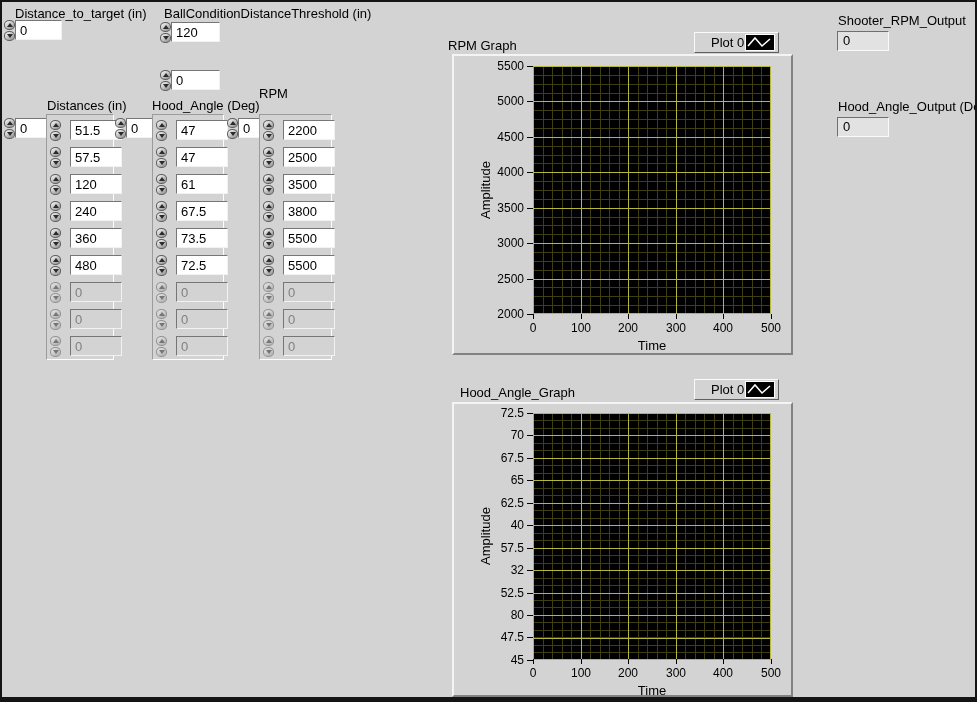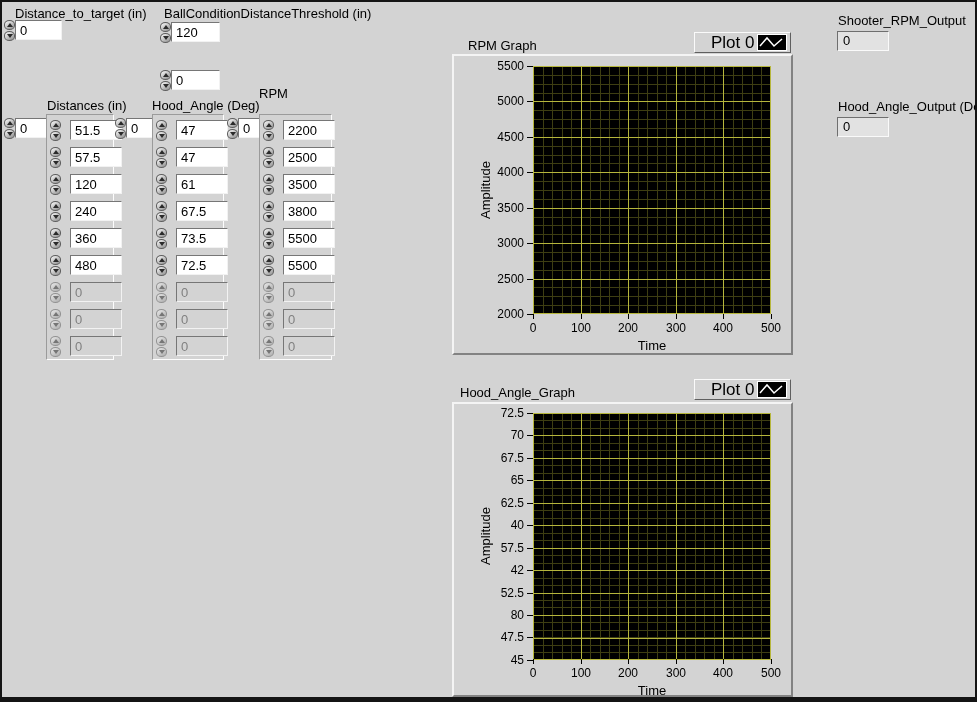--- a/index.html
+++ b/index.html
@@ -77,23 +77,23 @@
   .xtick {
     position:absolute; width:40px; height:14px; text-align:center;
     font-size:12px; line-height:14px; color:#000;
   }
   .xtick::before { content:""; position:absolute; left:50%; bottom:100%; margin-bottom:2px; width:1px; height:5px; background:#000; }
   .axis-x { position:absolute; font-size:13px; color:#000000; transform:translateX(-50%); }
   .axis-y { position:absolute; font-size:13px; color:#000; white-space:nowrap; transform:translate(-50%,-50%) rotate(-90deg); }
 
   
   .legend {
-    position:absolute; width:97px; height:21px; background:#d3d3d3;
+    position:absolute; width:85px; height:21px; background:#d3d3d3;
     border:1px solid; border-color:#fafafa #5f5f5f #5f5f5f #fafafa;
-    display:flex; align-items:center; font-size:17px;
+    display:flex; align-items:center; font-size:13px;
   }
   .legend .txt { margin-left:16px; }
   .legend .icon { margin-left:auto; margin-right:3px; width:30px; height:17px; background:#000; border:1px solid #fff; display:flex; align-items:center; justify-content:center; }
 </style>
 </head>
 <body>
 
 <div class="window">
 
   <span class="lbl" style="left:13px; top:4px;">Distance_to_target (in)</span>
@@ -325,21 +325,21 @@
       </div>
     <div class="elem" style="top:221px">
         <span class="spinner dim">
           <i class="up"></i>
           <i class="dn"></i>
         </span>
         <input class="field dim" value="0" style="">
       </div>
   </div>
 
-  <span class="lbl" style="left:466px; top:36px;">RPM Graph</span>
+  <span class="lbl" style="left:446px; top:36px;">RPM Graph</span>
   <div class="legend" style="left:692px; top:30px;">
     <span class="txt">Plot 0</span>
     <span class="icon">
       <svg width="28" height="15" viewBox="0 0 28 15">
           <polyline points="2,11 9,3 16,11 24,4" stroke="#ffffff" stroke-width="1.5" fill="none"></polyline>
         </svg>
     </span>
   </div>
   <div class="graph-panel" style="left:450px; top:52px; height:301px;">
     <div class="plot g1"></div>
@@ -372,21 +372,21 @@
   </div>
   <div class="graph-panel" style="left:450px; top:400px; height:295px;">
     <div class="plot g2" style="top:9px;"></div>
     <span class="ytick" style="top:1px">72.5</span>
     <span class="ytick" style="top:23px">70</span>
     <span class="ytick" style="top:46px">67.5</span>
     <span class="ytick" style="top:68px">65</span>
     <span class="ytick" style="top:91px">62.5</span>
     <span class="ytick" style="top:113px">40</span>
     <span class="ytick" style="top:136px">57.5</span>
-    <span class="ytick" style="top:158px">42</span>
+    <span class="ytick" style="top:158px">32</span>
     <span class="ytick" style="top:181px">52.5</span>
     <span class="ytick" style="top:203px">80</span>
     <span class="ytick" style="top:225px">47.5</span>
     <span class="ytick" style="top:248px">45</span>
     <span class="xtick" style="left:59px;  top:262px">0</span>
     <span class="xtick" style="left:107px; top:262px">100</span>
     <span class="xtick" style="left:154px; top:262px">200</span>
     <span class="xtick" style="left:202px; top:262px">300</span>
     <span class="xtick" style="left:249px; top:262px">400</span>
     <span class="xtick" style="left:297px; top:262px">500</span>

